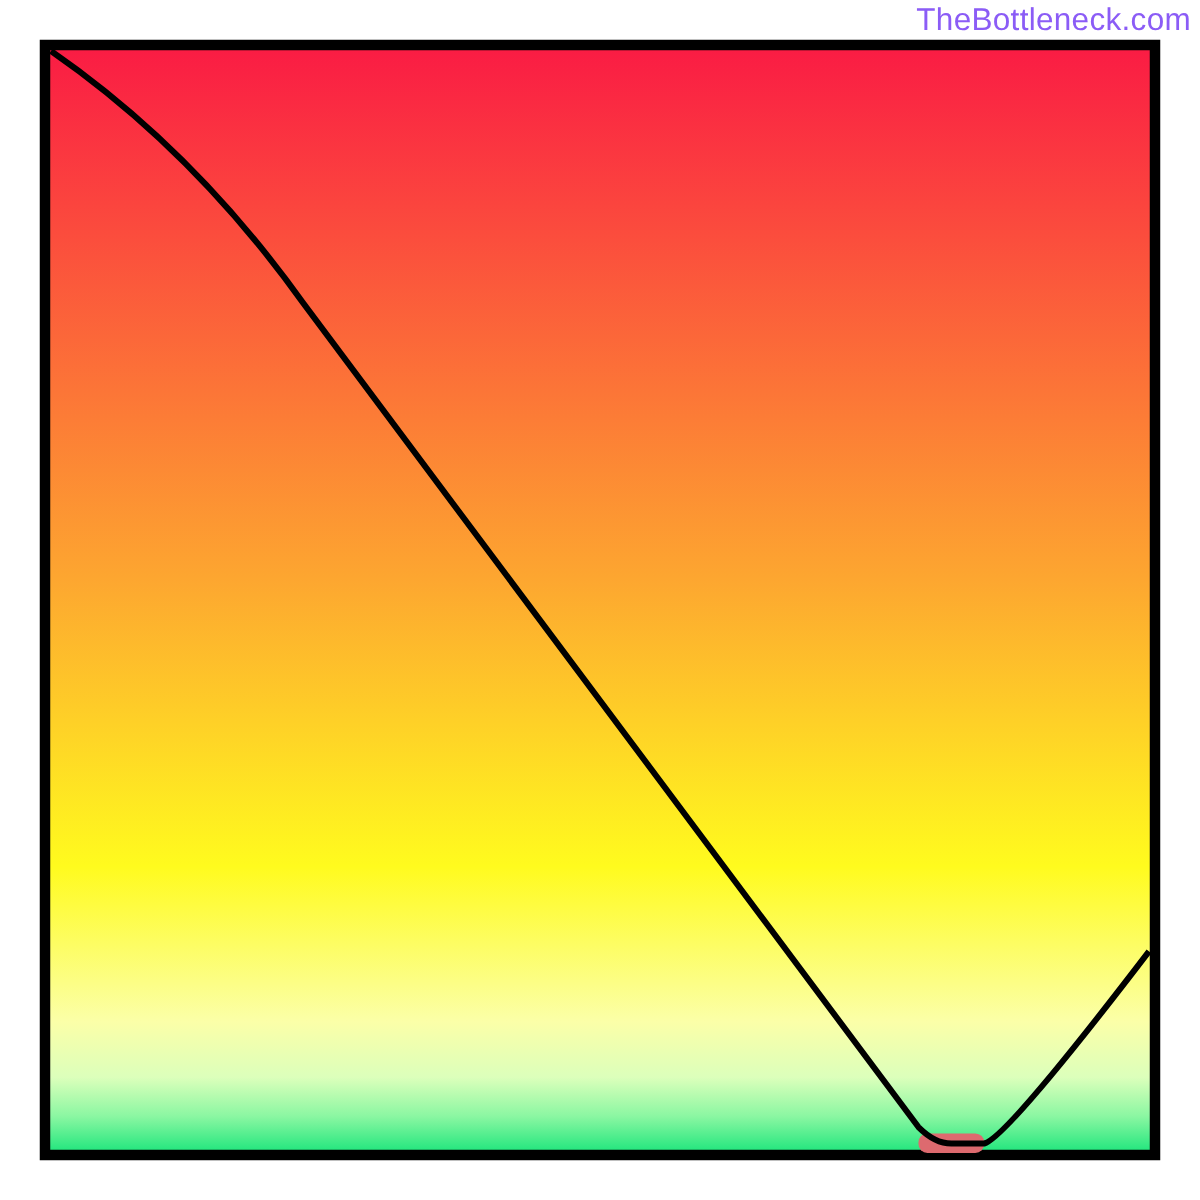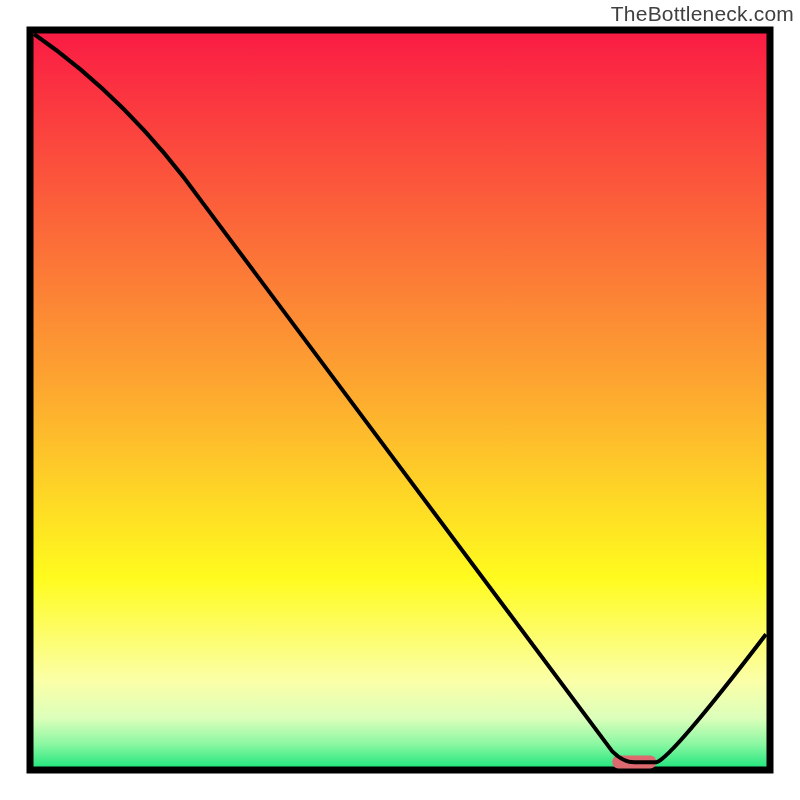--- a/index.html
+++ b/index.html
@@ -14,21 +14,21 @@
     position: relative;
     width: 800px;
     height: 800px;
   }
   .attribution {
     position: absolute;
     top: 2px;
     right: 6px;
     font-family: Arial, Helvetica, sans-serif;
     font-size: 21px;
-    color: #404040;
+    color: #8b5cf6;
     letter-spacing: 0.2px;
   }
   svg.chart {
     position: absolute;
     top: 0;
     left: 0;
   }
 </style>
 </head>
 <body>

